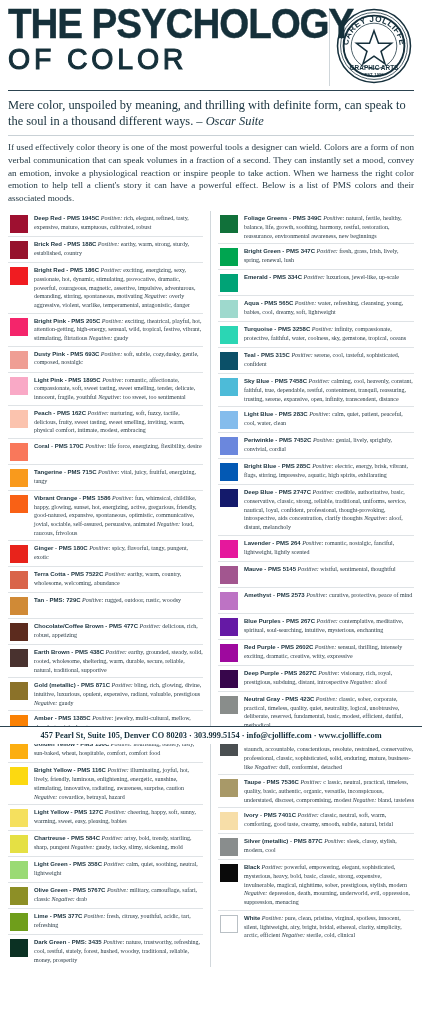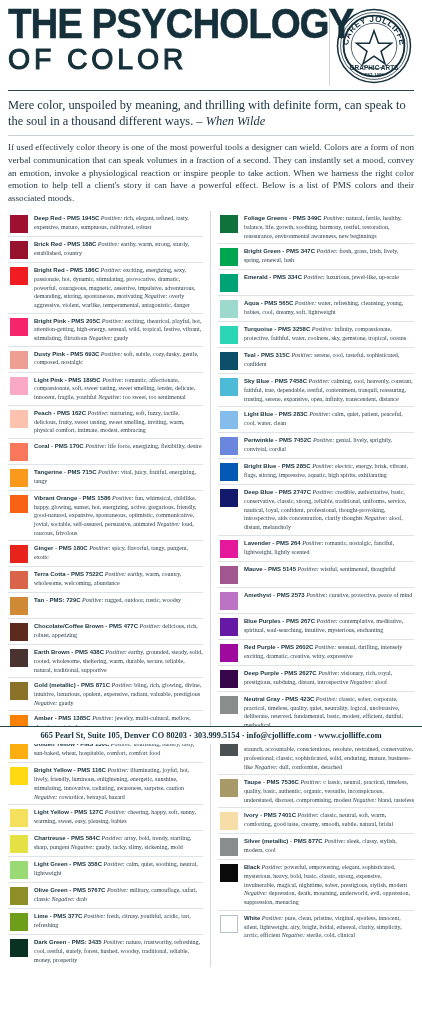--- a/index.html
+++ b/index.html
@@ -120,21 +120,21 @@
         <polygon points="50,30 55.9,46.5 73,46.5 59.2,57 64.5,73.5 50,63.4 35.5,73.5 40.8,57 27,46.5 44.1,46.5" fill="none" stroke="#16303c" stroke-width="2"></polygon>
         <text x="50" y="81" text-anchor="middle" font-family="Liberation Sans, sans-serif" font-size="8.5" font-weight="bold" fill="#16303c">GRAPHIC ARTS</text>
         <text x="50" y="89" text-anchor="middle" font-family="Liberation Sans, sans-serif" font-size="5.5" font-weight="bold" fill="#16303c">EST. 1990</text>
       </svg>
     </div>
   </div>
   <div class="headrule"></div>
 
   <div class="quote">
     <span>Mere color, unspoiled by meaning, and thrilling with definite form, can speak to the soul in a thousand different ways.</span>
-    <span class="attrib">– When Wilde</span>
+    <span class="attrib">– Oscar Suite</span>
   </div>
   <div class="quoterule"></div>
 
   <div class="intro">If used effectively color theory is one of the most powerful tools a designer can wield. Colors are a form of non verbal communication that can speak volumes in a fraction of a second. They can instantly set a mood, convey an emotion, invoke a physiological reaction or inspire people to take action. When we harness the right color emotion to help tell a client's story it can have a powerful effect. Below is a list of PMS colors and their associated moods.</div>
 
   <div class="cols">
     <div class="col left" id="colL">
         <div class="row">
           <div class="sw" style="background: rgb(158, 16, 48);"></div>
           <div class="txt"><span class="nm">Deep Red - PMS 1945C</span> <span class="it">Positive:</span> <span>rich, elegant, refined, tasty, expensive, mature, sumptuous, cultivated, robust</span></div>
@@ -329,14 +329,14 @@
           <div class="sw" style="background: rgb(10, 10, 10);"></div>
           <div class="txt"><span class="nm">Black</span> <span class="it">Positive:</span> <span>powerful, empowering, elegant, sophisticated, mysterious, heavy, bold, basic, classic, strong, expensive, invulnerable, magical, nighttime, sober, prestigious, stylish, modern</span> <span class="it">Negative:</span> <span>depression, death, mourning, underworld, evil, oppression, suppression, menacing</span></div>
         </div>
         <div class="row">
           <div class="sw outlined" style="background: rgb(255, 255, 255);"></div>
           <div class="txt"><span class="nm">White</span> <span class="it">Positive:</span> <span>pure, clean, pristine, virginal, spotless, innocent, silent, lightweight, airy, bright, bridal, ethereal, clarity, simplicity, arctic, efficient</span> <span class="it">Negative:</span> <span>sterile, cold, clinical</span></div>
         </div>
       </div>
   </div>
 
-  <div class="footer">665 Pearl St, Suite 105, Denver CO 80203 · 303.999.5154 · info@cjolliffe.com · www.cjolliffe.com</div>
+  <div class="footer">457 Pearl St, Suite 105, Denver CO 80203 · 303.999.5154 · info@cjolliffe.com · www.cjolliffe.com</div>
 </div>
 
 </body></html>

